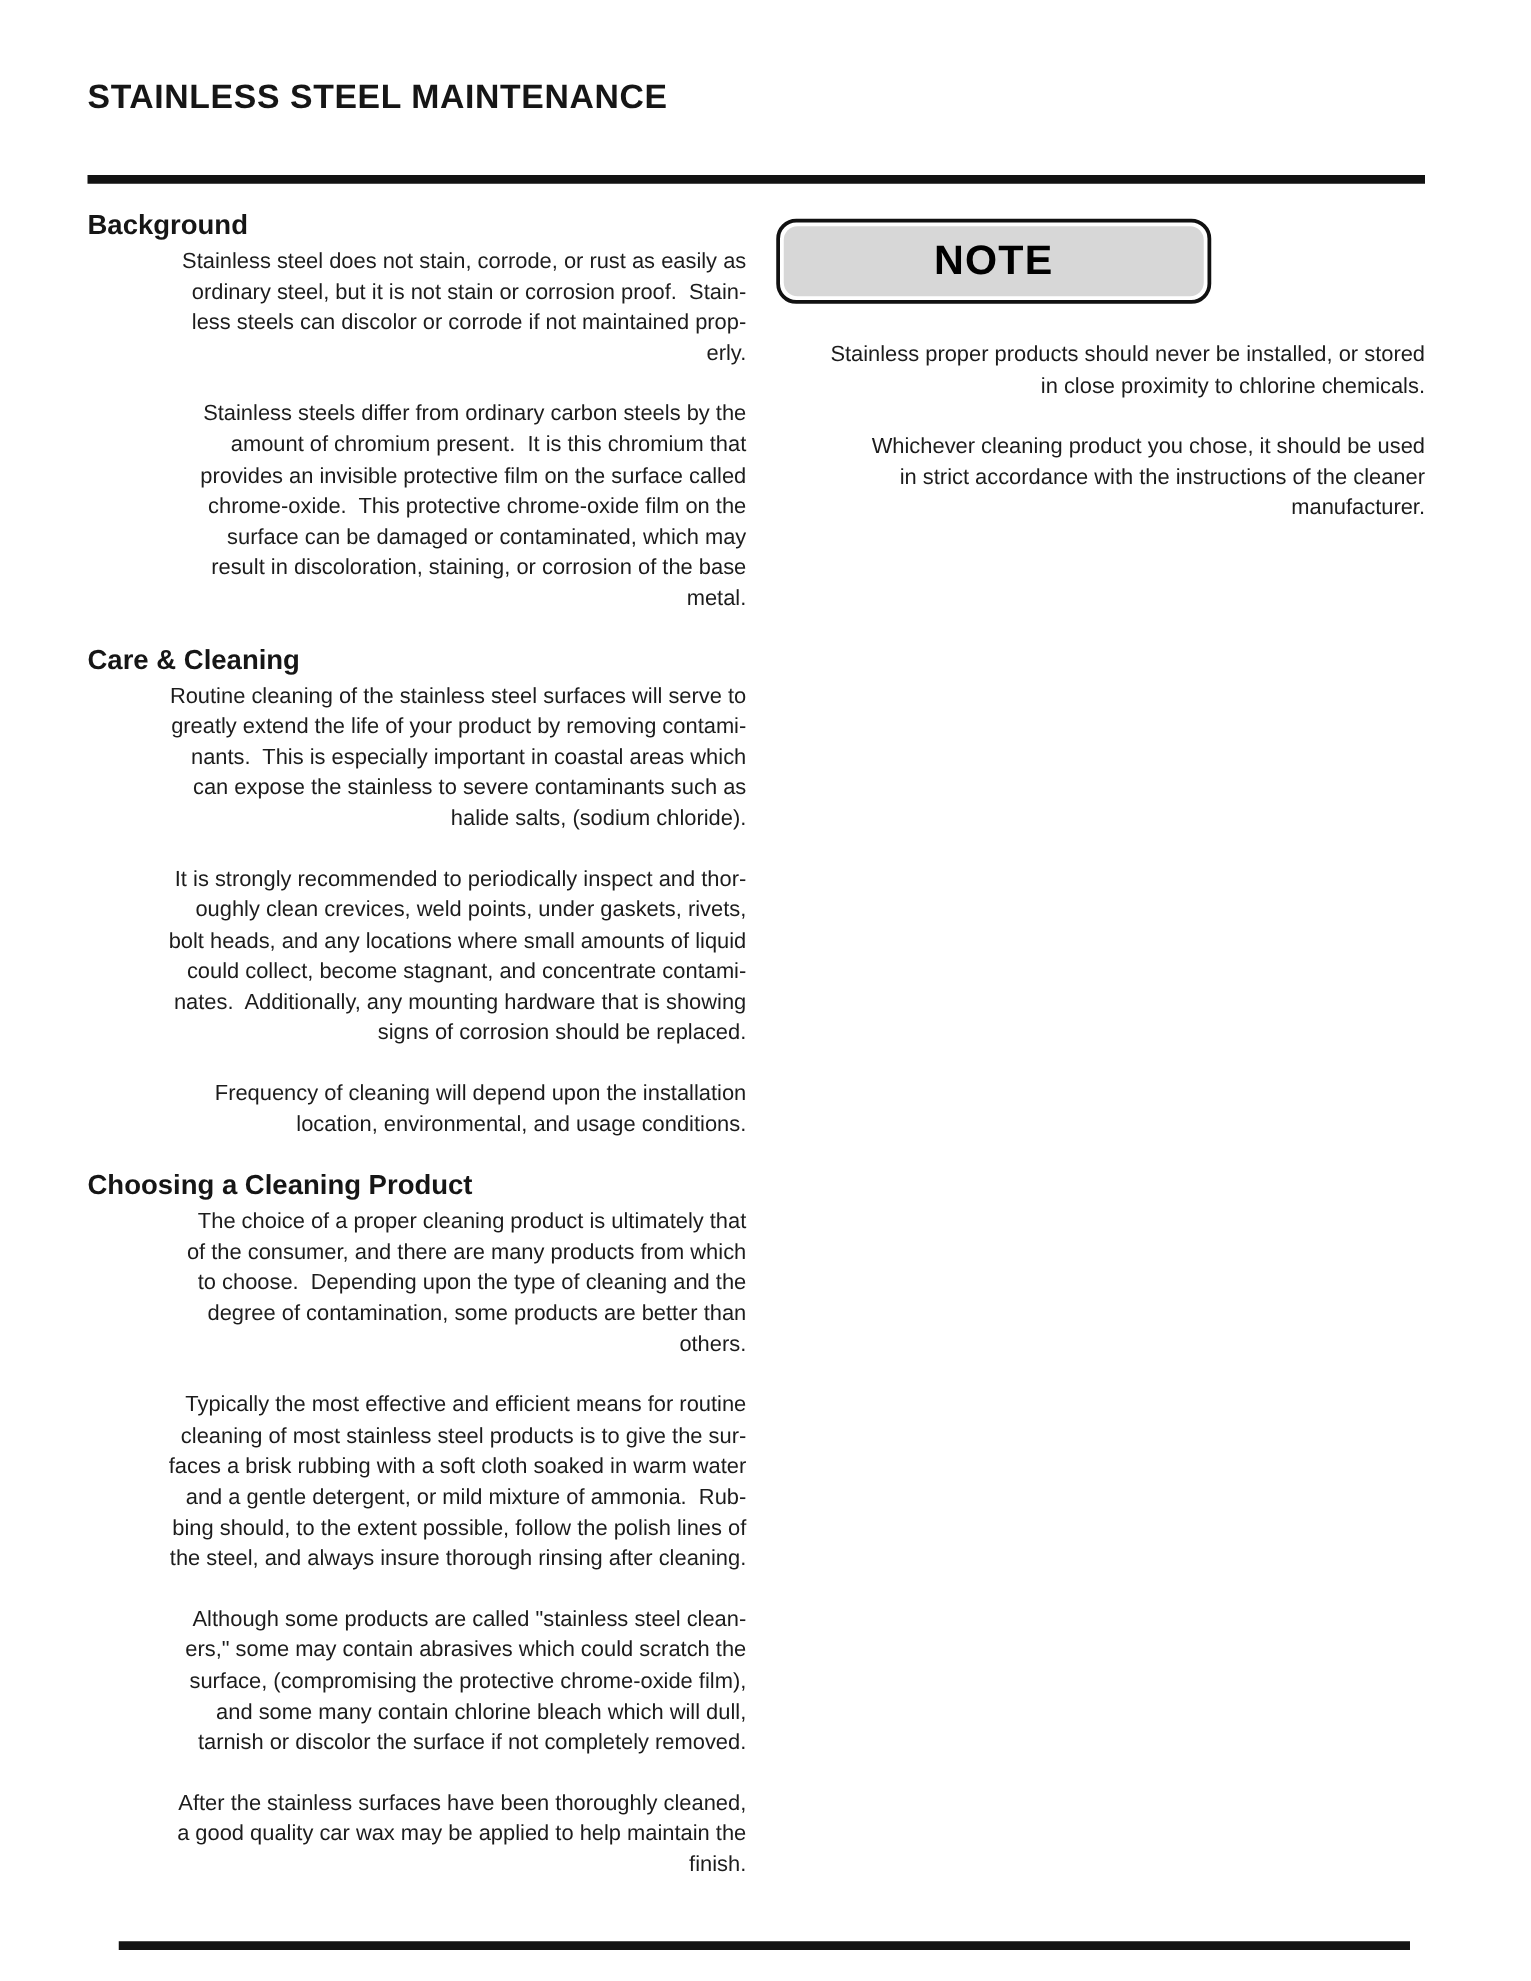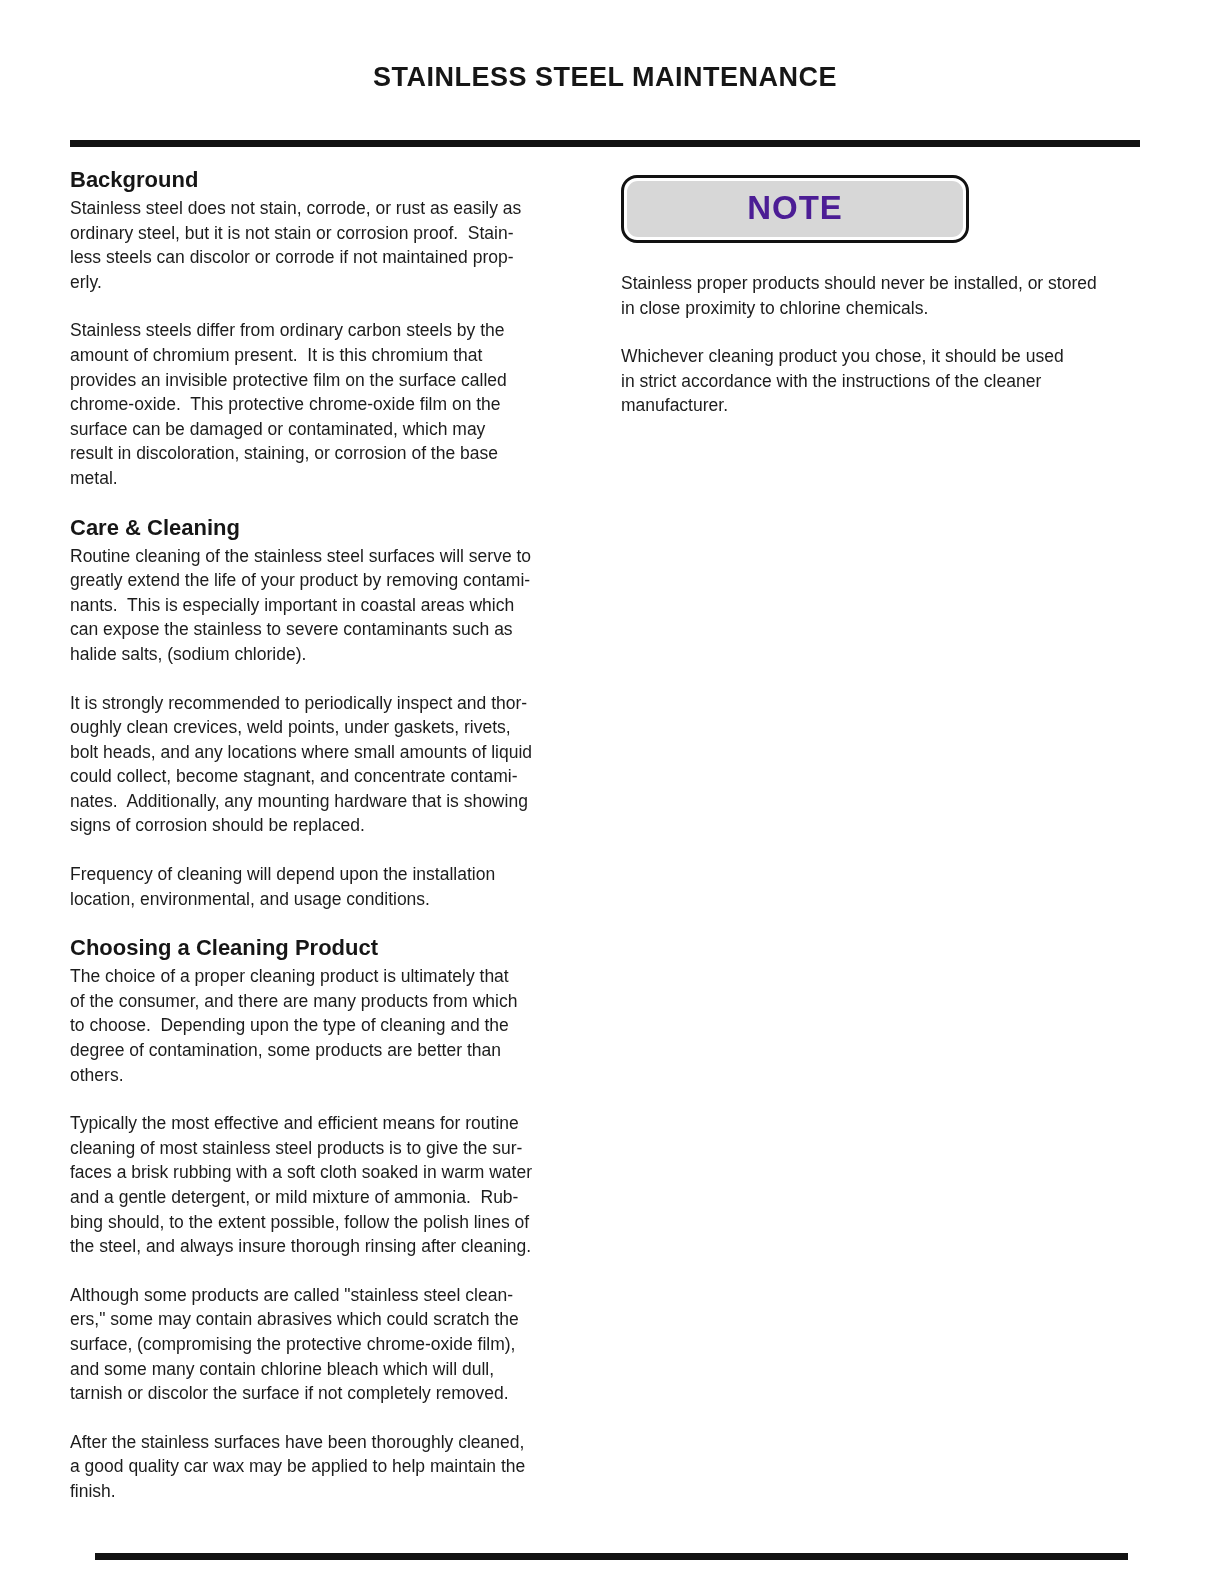--- a/index.html
+++ b/index.html
@@ -14,21 +14,20 @@
     font-family: "Liberation Sans", "DejaVu Sans", sans-serif;
     color: #1c1c1c;
     overflow: hidden;
   }
   .content {
     position: relative;
     padding: 0 85px 0 70px;
   }
   .doc-title {
     padding-top: 62px;
-    text-align: center;
     font-size: 27px;
     font-weight: bold;
     letter-spacing: 0.5px;
     color: #161616;
   }
   .top-rule {
     height: 7px;
     background: #121212;
     margin-top: 47px;
   }
@@ -54,39 +53,40 @@
   }
   h2.section-heading.first {
     margin-top: 8px;
   }
   p.body-text {
     margin: 0 0 24px 0;
     font-size: 17.5px;
     line-height: 24.6px;
     white-space: pre-wrap;
     color: #1c1c1c;
+    text-align: right;
   }
   .note-box-outer {
     margin-top: 16px;
     width: 348px;
     border: 3px solid #111111;
     border-radius: 16px;
     background: #ffffff;
     padding: 3px;
     box-sizing: border-box;
   }
   .note-box-inner {
     background: #d7d7d7;
     border-radius: 11px;
     text-align: center;
     padding: 8px 0 10px 0;
     font-size: 33px;
     font-weight: bold;
     letter-spacing: 1px;
-    color: #4c1d95;
+    color: #000000;
   }
   .note-paragraphs {
     margin-top: 28px;
   }
   .bottom-rule {
     position: absolute;
     left: 95px;
     right: 97px;
     bottom: 25px;
     height: 7px;

